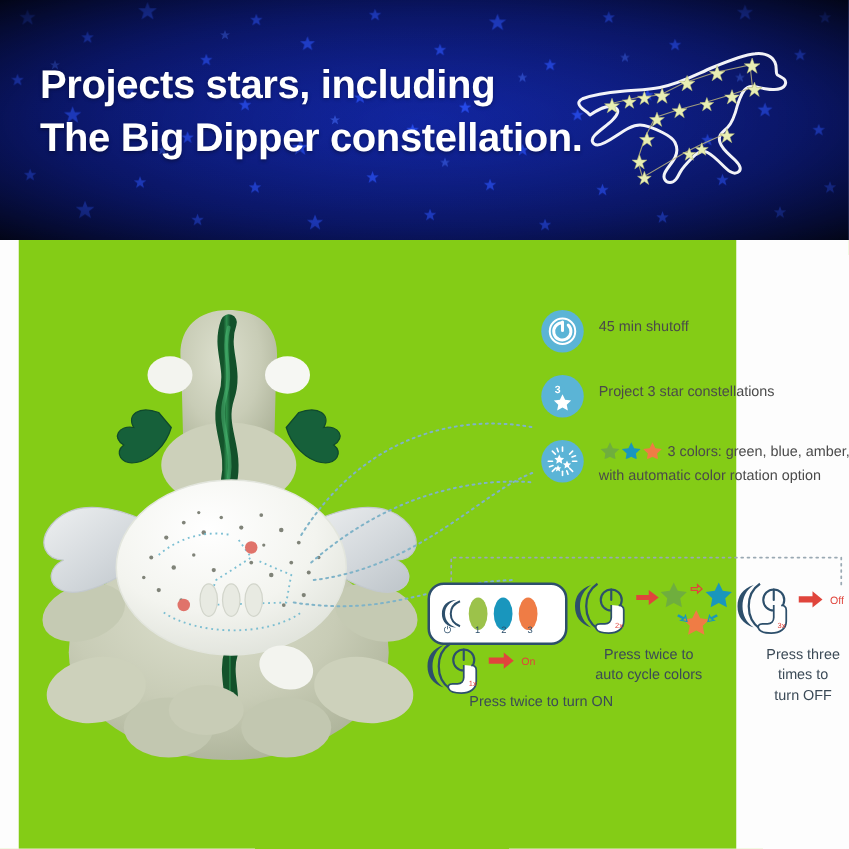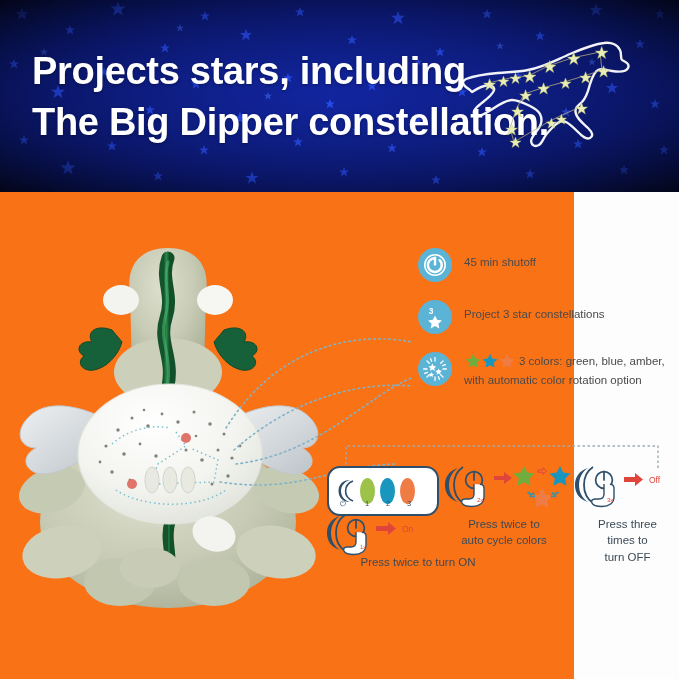--- a/index.html
+++ b/index.html
@@ -16,31 +16,31 @@
     background:
       radial-gradient(ellipse 120% 130% at 50% 50%, rgba(18,38,160,0.95) 0%, rgba(10,22,105,0.9) 45%, rgba(4,8,38,1) 100%),
       linear-gradient(180deg,#0a1160 0%,#101d8f 45%,#071043 100%);
     overflow:hidden;
   }
   .starfield{position:absolute;inset:0;}
 
   .headline{
     position:absolute;left:32px;top:46px;
     color:#ffffff;font-weight:bold;
-    font-size:38px;line-height:1.33;letter-spacing:-.3px;
+    font-size:32px;line-height:1.33;letter-spacing:-.3px;
     font-family:"Liberation Sans", sans-serif;
     text-shadow:0 1px 3px rgba(0,0,0,.35);
     white-space:nowrap;
   }
   .headline .l2{display:block;}
 
   .constellation{position:absolute;left:452px;top:30px;width:190px;height:130px;}
 
   
-  .body{position:absolute;left:0;top:192px;width:574px;height:487px;background:#f97316;}
+  .body{position:absolute;left:15px;top:192px;width:574px;height:487px;background:#84cc16;}
 
   
   .plush{position:absolute;left:0px;top:30px;width:340px;height:420px;}
 
   
   .features{position:absolute;left:418px;top:56px;width:250px;}
   .feature{position:relative;margin-bottom:12px;min-height:40px;}
   .fbadge{
     position:absolute;left:0;top:0;width:34px;height:34px;border-radius:50%;
     background:#5bb4d6;display:flex;align-items:center;justify-content:center;

